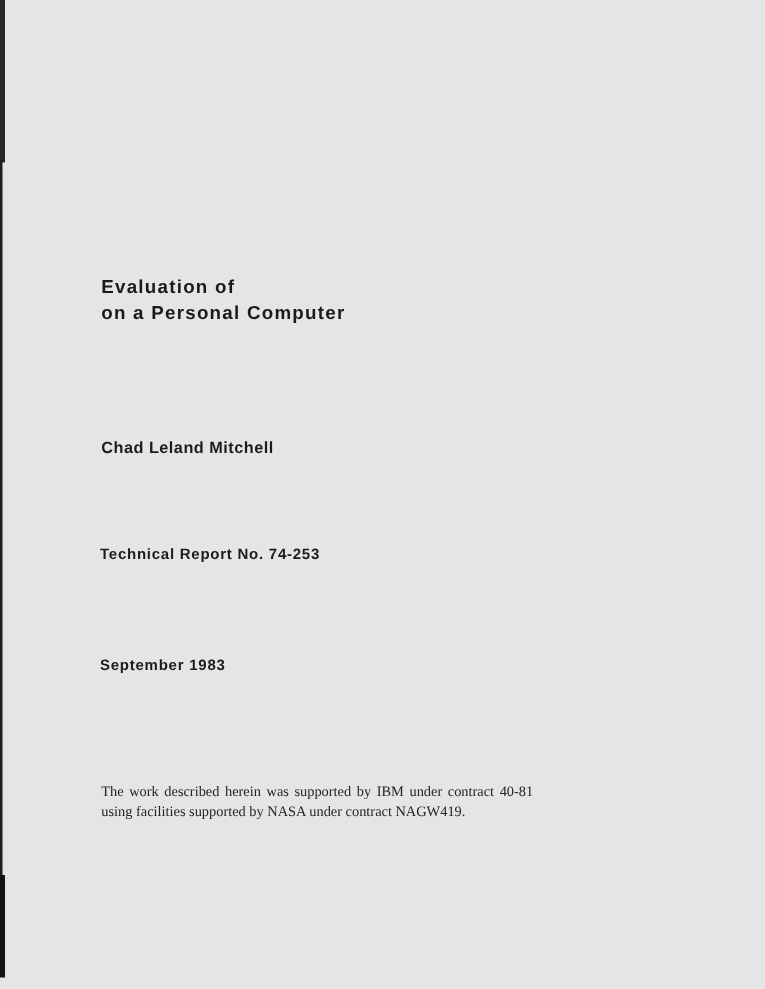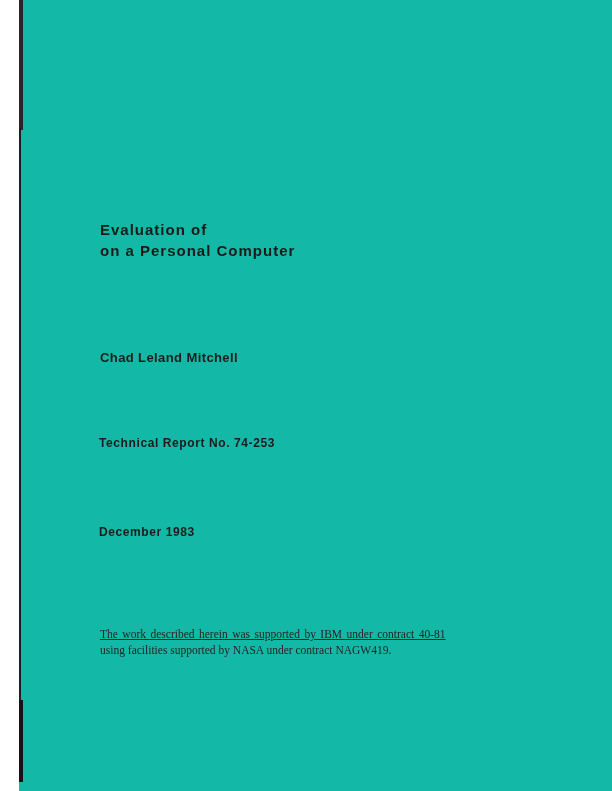--- a/index.html
+++ b/index.html
@@ -10,22 +10,21 @@
     width: 612px;
     height: 791px;
     background: #ffffff;
     position: relative;
     overflow: hidden;
     font-family: "Liberation Sans", sans-serif;
   }
   .page {
     position: absolute;
     inset: 0;
-    background: #14b8a6;
-    margin-left: 19px;
+    background: #e5e5e5;
   }
   
   .scan-strip {
     position: absolute;
     left: 0;
     background: #222222;
   }
   .seg-a { top: 0;   width: 4px; height: 130px; background: #272727; }
   .seg-b { top: 128px; width: 2px; height: 574px; background: #1e1e1e; }
   .seg-c { top: 700px; width: 4px; height: 82px; background: #131313; }
@@ -81,40 +80,40 @@
     position: absolute;
     left: 81px;
     top: 626px;
     font-family: "Liberation Serif", serif;
     font-size: 11.5px;
     line-height: 16px;
     color: #242424;
     white-space: nowrap;
   }
   .funding .fline { display: block; }
-  .funding .f1 { word-spacing: 1.6px; text-decoration: underline; }
+  .funding .f1 { word-spacing: 1.6px; }
 </style>
 </head>
 <body>
 
 <div class="page">
 
   <div class="scan-strip seg-a"></div>
   <div class="scan-strip seg-b"></div>
   <div class="scan-strip seg-c"></div>
 
   <h1 class="title">
     <span class="tline">Evaluation of</span>
     <span class="tline">on a Personal Computer</span>
   </h1>
 
   <div class="author">Chad Leland Mitchell</div>
 
   <div class="report-no">Technical Report No. 74-253</div>
 
-  <div class="date">December 1983</div>
+  <div class="date">September 1983</div>
 
   <div class="funding">
     <span class="fline f1">The work described herein was supported by IBM under contract 40-81</span>
     <span class="fline f2">using facilities supported by NASA under contract NAGW419.</span>
   </div>
 
 </div>
 
 </body></html>

